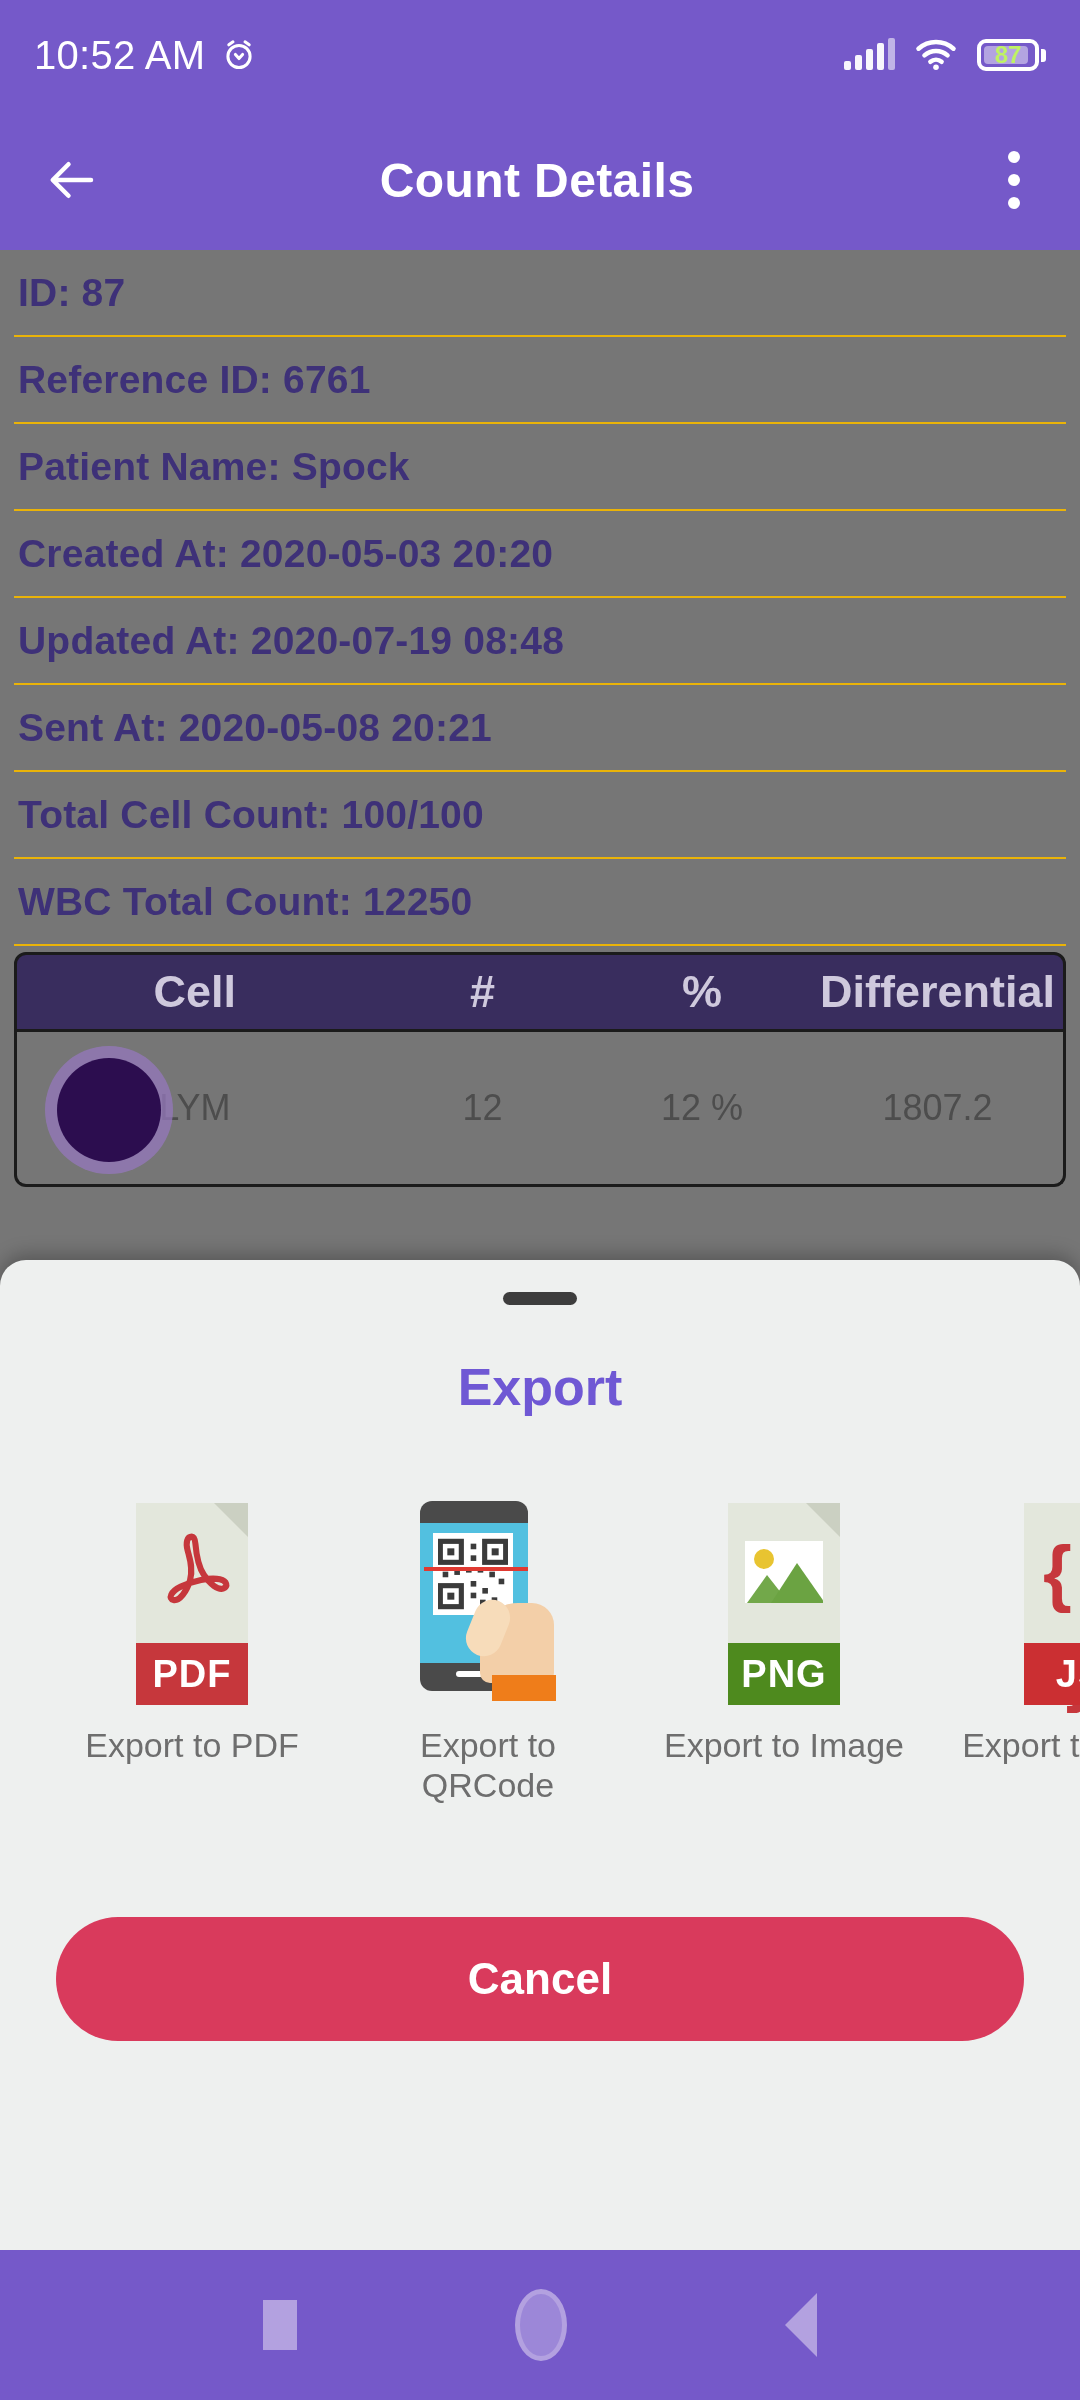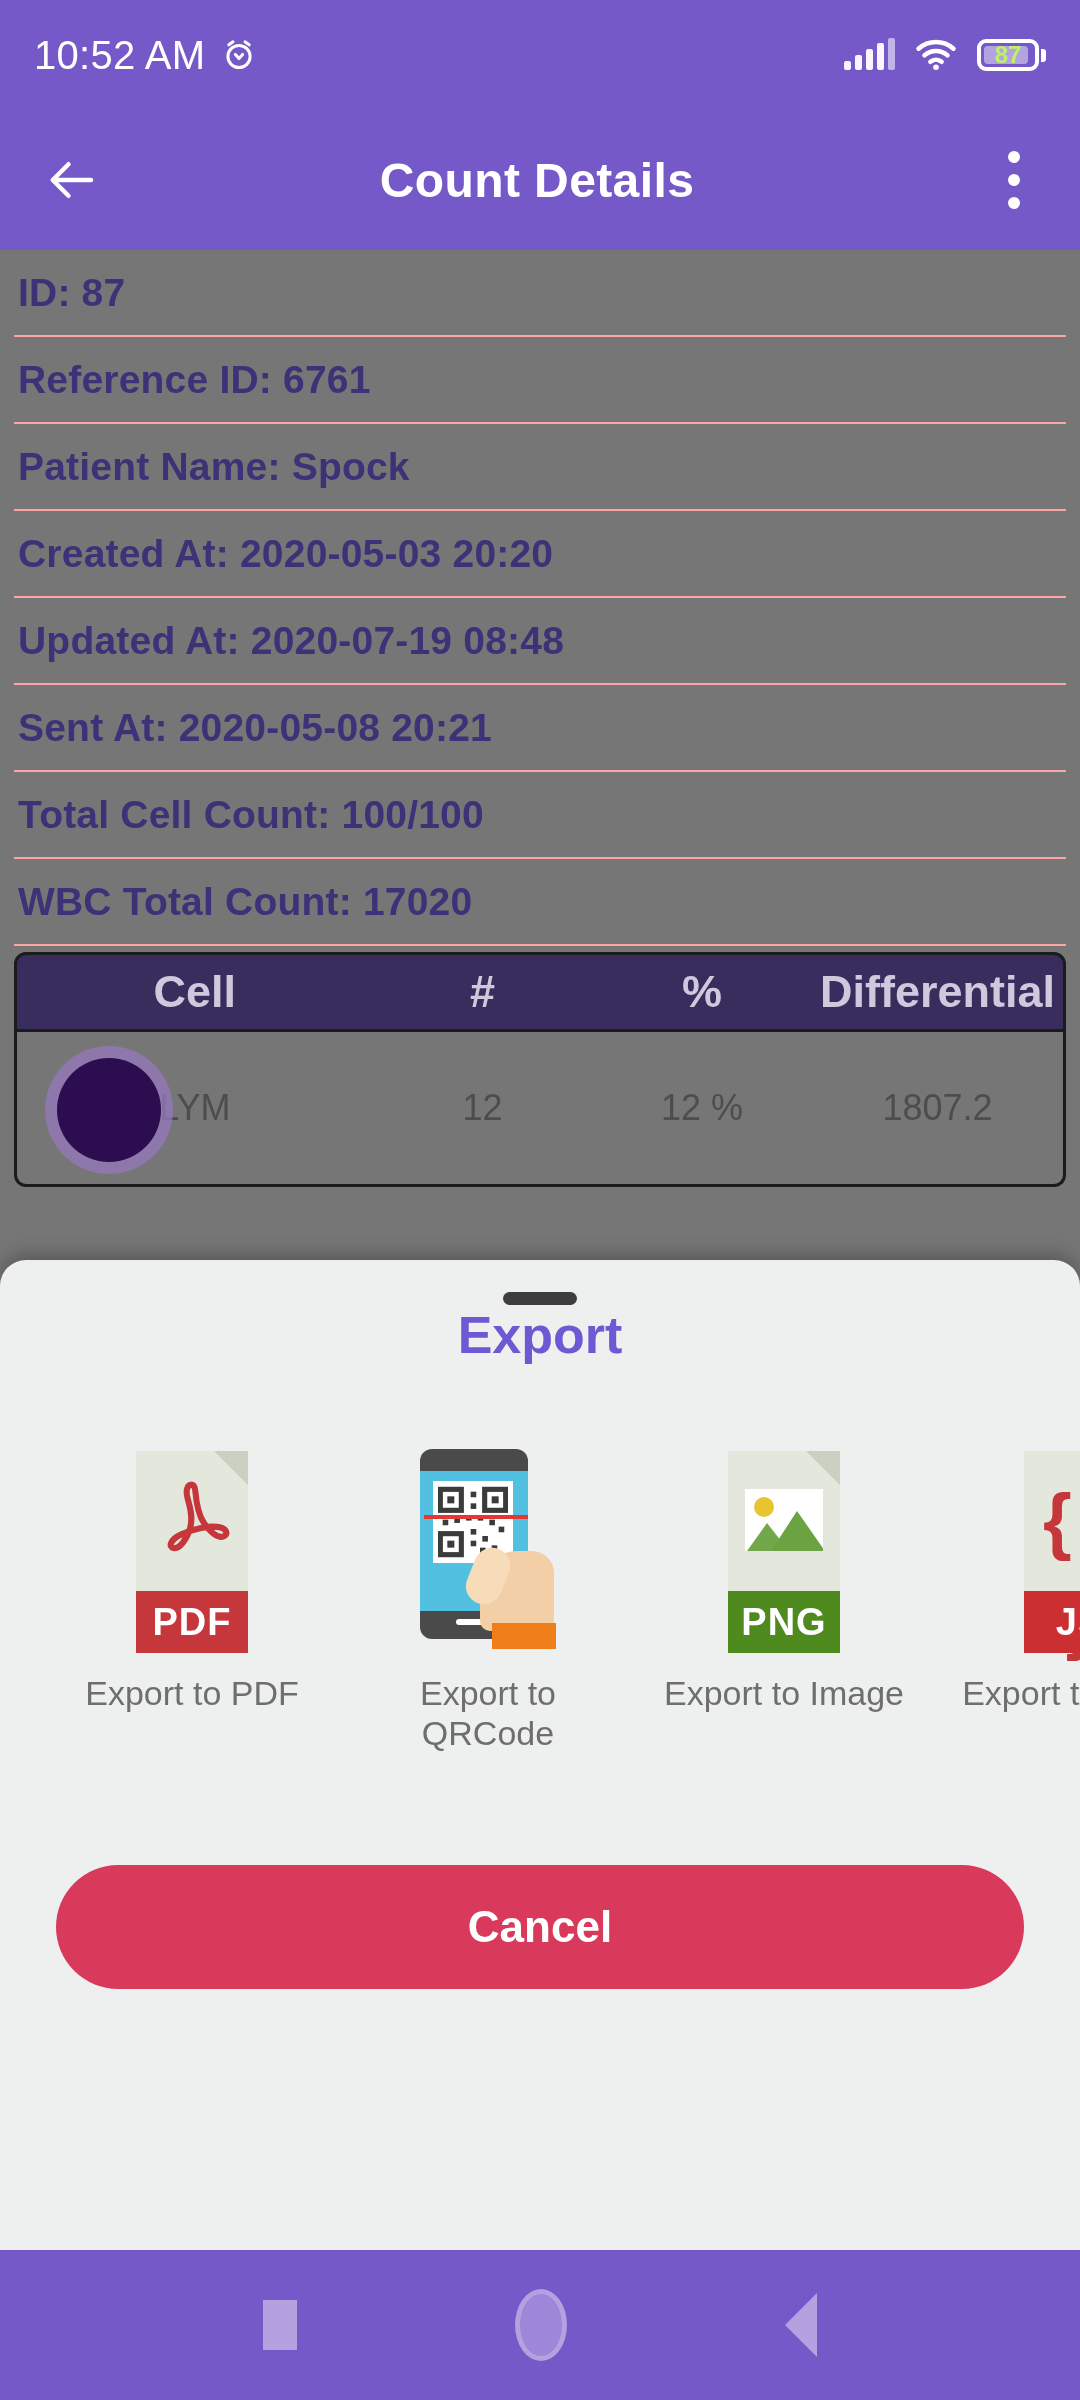--- a/index.html
+++ b/index.html
@@ -60,21 +60,21 @@
   .overflow span { width:12px; height:12px; border-radius:50%; background:#fff; display:block; }
 
   
   .content {
     position:absolute; top:250px; left:0; width:1080px; height:2150px;
     background:#767676;
   }
   .detail-list { padding:0 14px; }
   .detail-row {
     height:87px; display:flex; align-items:center;
-    border-bottom:2px solid #fca5a5; padding-left:4px;
+    border-bottom:2px solid #eab308; padding-left:4px;
   }
   .detail-row:first-child { border-top:none; }
   .detail-text {
     color:#3e3178; font-size:39px; font-weight:700; letter-spacing:.2px;
   }
 
   
   .tbl-wrap { margin:6px 14px 0 14px; }
   .tbl-head {
     background:#392d5e; border:3px solid #1b1b1b;
@@ -109,21 +109,21 @@
     position:absolute; left:0; bottom:150px; width:1080px; height:990px;
     background:#eef0ef; border-radius:26px 26px 0 0;
     box-shadow:0 -6px 18px rgba(0,0,0,.25);
     display:flex; flex-direction:column; align-items:center;
   }
   .drag-handle {
     width:74px; height:13px; border-radius:7px; background:#3d3d3d;
     margin-top:32px;
   }
   .sheet-title {
-    color:#6f58d4; font-size:52px; font-weight:700; 
+    color:#6f58d4; font-size:52px; font-weight:700; margin-top:52px;
   }
   .options-row {
     display:flex; align-items:flex-start; margin-top:78px;
     width:1080px; padding-left:44px; gap:0; overflow:hidden;
   }
   .opt { width:296px; flex:0 0 296px; display:flex; flex-direction:column; align-items:center; }
   .opt-ico { width:160px; height:200px; position:relative; }
   .opt-label {
     margin-top:30px; text-align:center; color:#6e6e6e;
     font-size:34px; line-height:1.18; width:250px;
@@ -249,21 +249,21 @@
       <div class="detail-row">
         <span class="detail-text">Updated At: 2020-07-19 08:48</span>
       </div>
       <div class="detail-row">
         <span class="detail-text">Sent At: 2020-05-08 20:21</span>
       </div>
       <div class="detail-row">
         <span class="detail-text">Total Cell Count: 100/100</span>
       </div>
       <div class="detail-row">
-        <span class="detail-text">WBC Total Count: 17020</span>
+        <span class="detail-text">WBC Total Count: 12250</span>
       </div>
     </div>
 
     <div class="tbl-wrap">
       <div class="tbl-head">
         <div class="th c-cell">Cell</div>
         <div class="th c-hash">#</div>
         <div class="th c-pct">%</div>
         <div class="th c-diff">Differential</div>
       </div>

